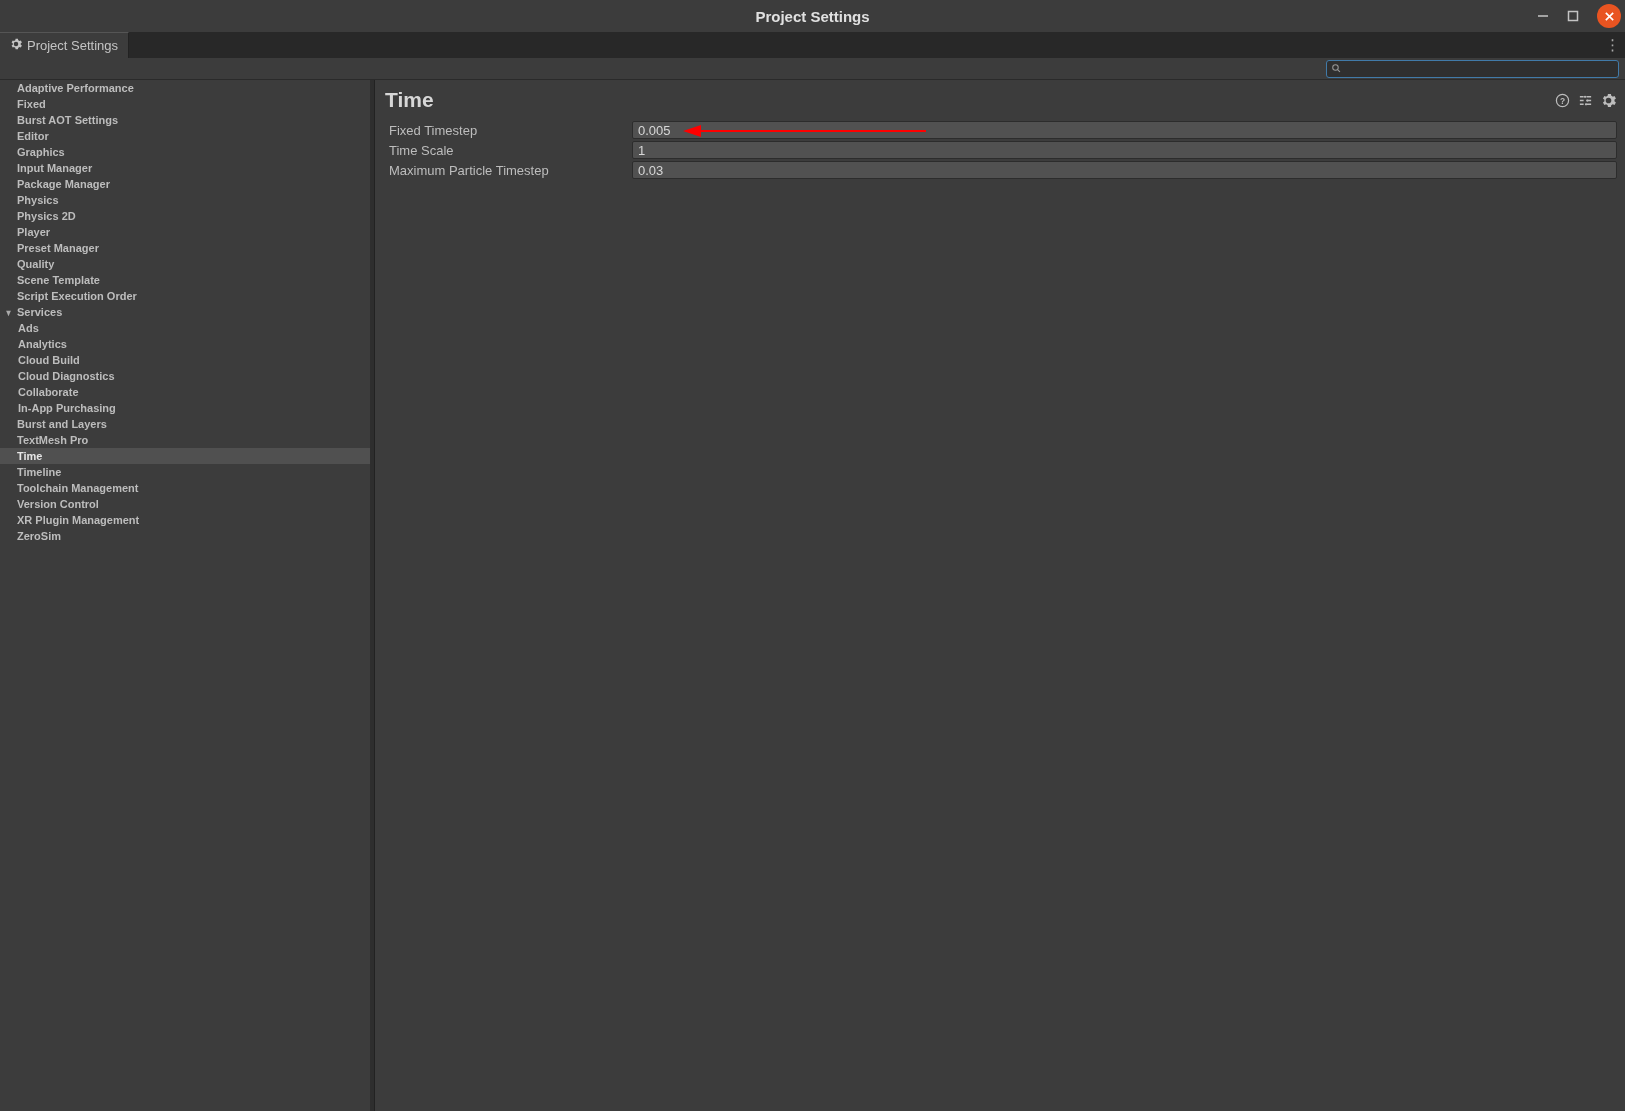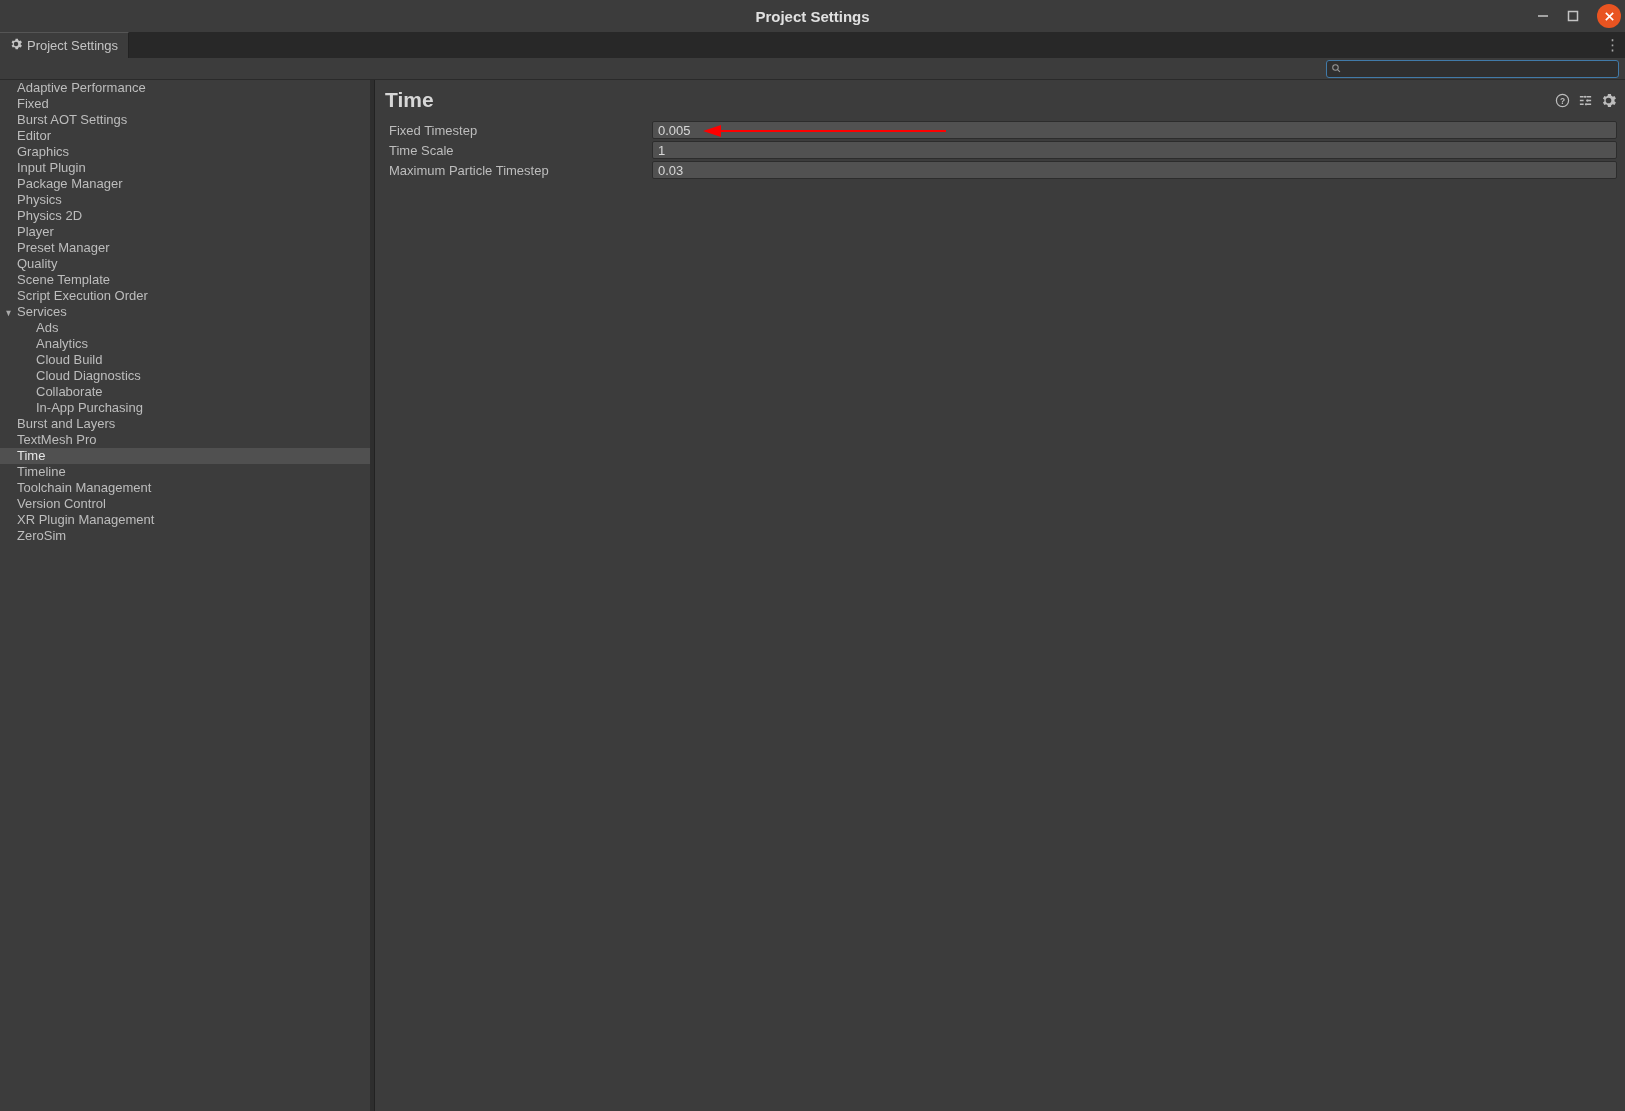--- a/index.html
+++ b/index.html
@@ -20,35 +20,35 @@
   .searchbar-row { height: 22px; background: #3c3c3c; display: flex; align-items: center; justify-content: flex-end; padding-right: 6px; border-bottom: 1px solid #2a2a2a;}
   .searchbar { width: 293px; height: 18px; background: #2f2f2f; border: 1px solid #417aa8; border-radius: 3px; display: flex; align-items: center; padding: 0 4px; }
   .searchbar svg { width: 11px; height: 11px; color: #888;}
   .searchbar input { flex:1; background: transparent; border: none; outline: none; color: #c4c4c4; font-size: 12px; padding-left:3px; }
   
   .main { display: flex; height: calc(1111px - 32px - 26px - 22px); }
   
   .sidebar { width: 375px; background: #3c3c3c; border-right: 1px solid #222; overflow-y: auto; position: relative; }
   .sidebar::after{ content:""; position:absolute; right:0; top:0; bottom:0; width:4px; background:#2e2e2e; }
   .sidebar ul { list-style: none; }
-  .sidebar-item { height: 16px; line-height: 16px; padding-left: 17px; font-size: 13px; color: #bdbdbd; cursor: default; white-space: nowrap; position: relative;}
+  .sidebar-item { height: 16px; line-height: 16px; padding-left: 17px; font-size: 11px; color: #bdbdbd; cursor: default; white-space: nowrap; position: relative; font-weight: bold;}
   .sidebar-item.selected { background: #505050; color: #e5e5e5; }
-  .sidebar-item.child { padding-left: 36px; }
+  .sidebar-item.child { padding-left: 18px; }
   .sidebar-item.parent::before{ content:"▼"; position:absolute; left:4px; top:1px; font-size:9px; color:#aaa; transform: scaleX(0.9);}
   
   .content { flex: 1; background: #3c3c3c; padding: 0; min-width: 0;}
   .content-header { display: flex; align-items: center; padding: 8px 8px 6px 10px; }
   .content-title { font-size: 21px; font-weight: bold; color: #d7d7d7; }
   .content-header-icons { margin-left: auto; display: flex; gap: 6px; align-items: center; color: #bdbdbd; }
   .content-header-icons > span { display:inline-flex; align-items:center; justify-content:center; width:17px; height:17px; }
   
   .props { padding: 2px 8px 0 10px; }
   .prop-row { display: flex; align-items: center; height: 20px; }
   .prop-label { width: 247px; font-size: 13px; color: #bdbdbd; padding-left: 4px;}
-  .prop-field { flex: 1; height: 18px; background: #515151; border: 1px solid #2c2c2c; border-radius: 2px; padding: 0 5px; font-size: 13px; color: #d7d7d7; display:flex; align-items:center;margin-left:20px;}
+  .prop-field { flex: 1; height: 18px; background: #515151; border: 1px solid #2c2c2c; border-radius: 2px; padding: 0 5px; font-size: 13px; color: #d7d7d7; display:flex; align-items:center;}
   
   .annotation-arrow { position: absolute; pointer-events: none; }
 </style>
 </head>
 <body>
 
 <div class="titlebar">
   <div class="titlebar-title">Project Settings</div>
   <div class="titlebar-controls">
     <div class="win-btn">
@@ -97,21 +97,21 @@
 </div>
 
 <div class="main">
   <div class="sidebar">
     <ul id="sidebar-list">
         <li class="sidebar-item">Adaptive Performance</li>
         <li class="sidebar-item">Fixed</li>
         <li class="sidebar-item">Burst AOT Settings</li>
         <li class="sidebar-item">Editor</li>
         <li class="sidebar-item">Graphics</li>
-        <li class="sidebar-item">Input Plugin</li>
+        <li class="sidebar-item">Input Manager</li>
         <li class="sidebar-item">Package Manager</li>
         <li class="sidebar-item">Physics</li>
         <li class="sidebar-item">Physics 2D</li>
         <li class="sidebar-item">Player</li>
         <li class="sidebar-item">Preset Manager</li>
         <li class="sidebar-item">Quality</li>
         <li class="sidebar-item">Scene Template</li>
         <li class="sidebar-item">Script Execution Order</li>
         <li class="sidebar-item parent">Services</li>
         <li class="sidebar-item child">Ads</li>

